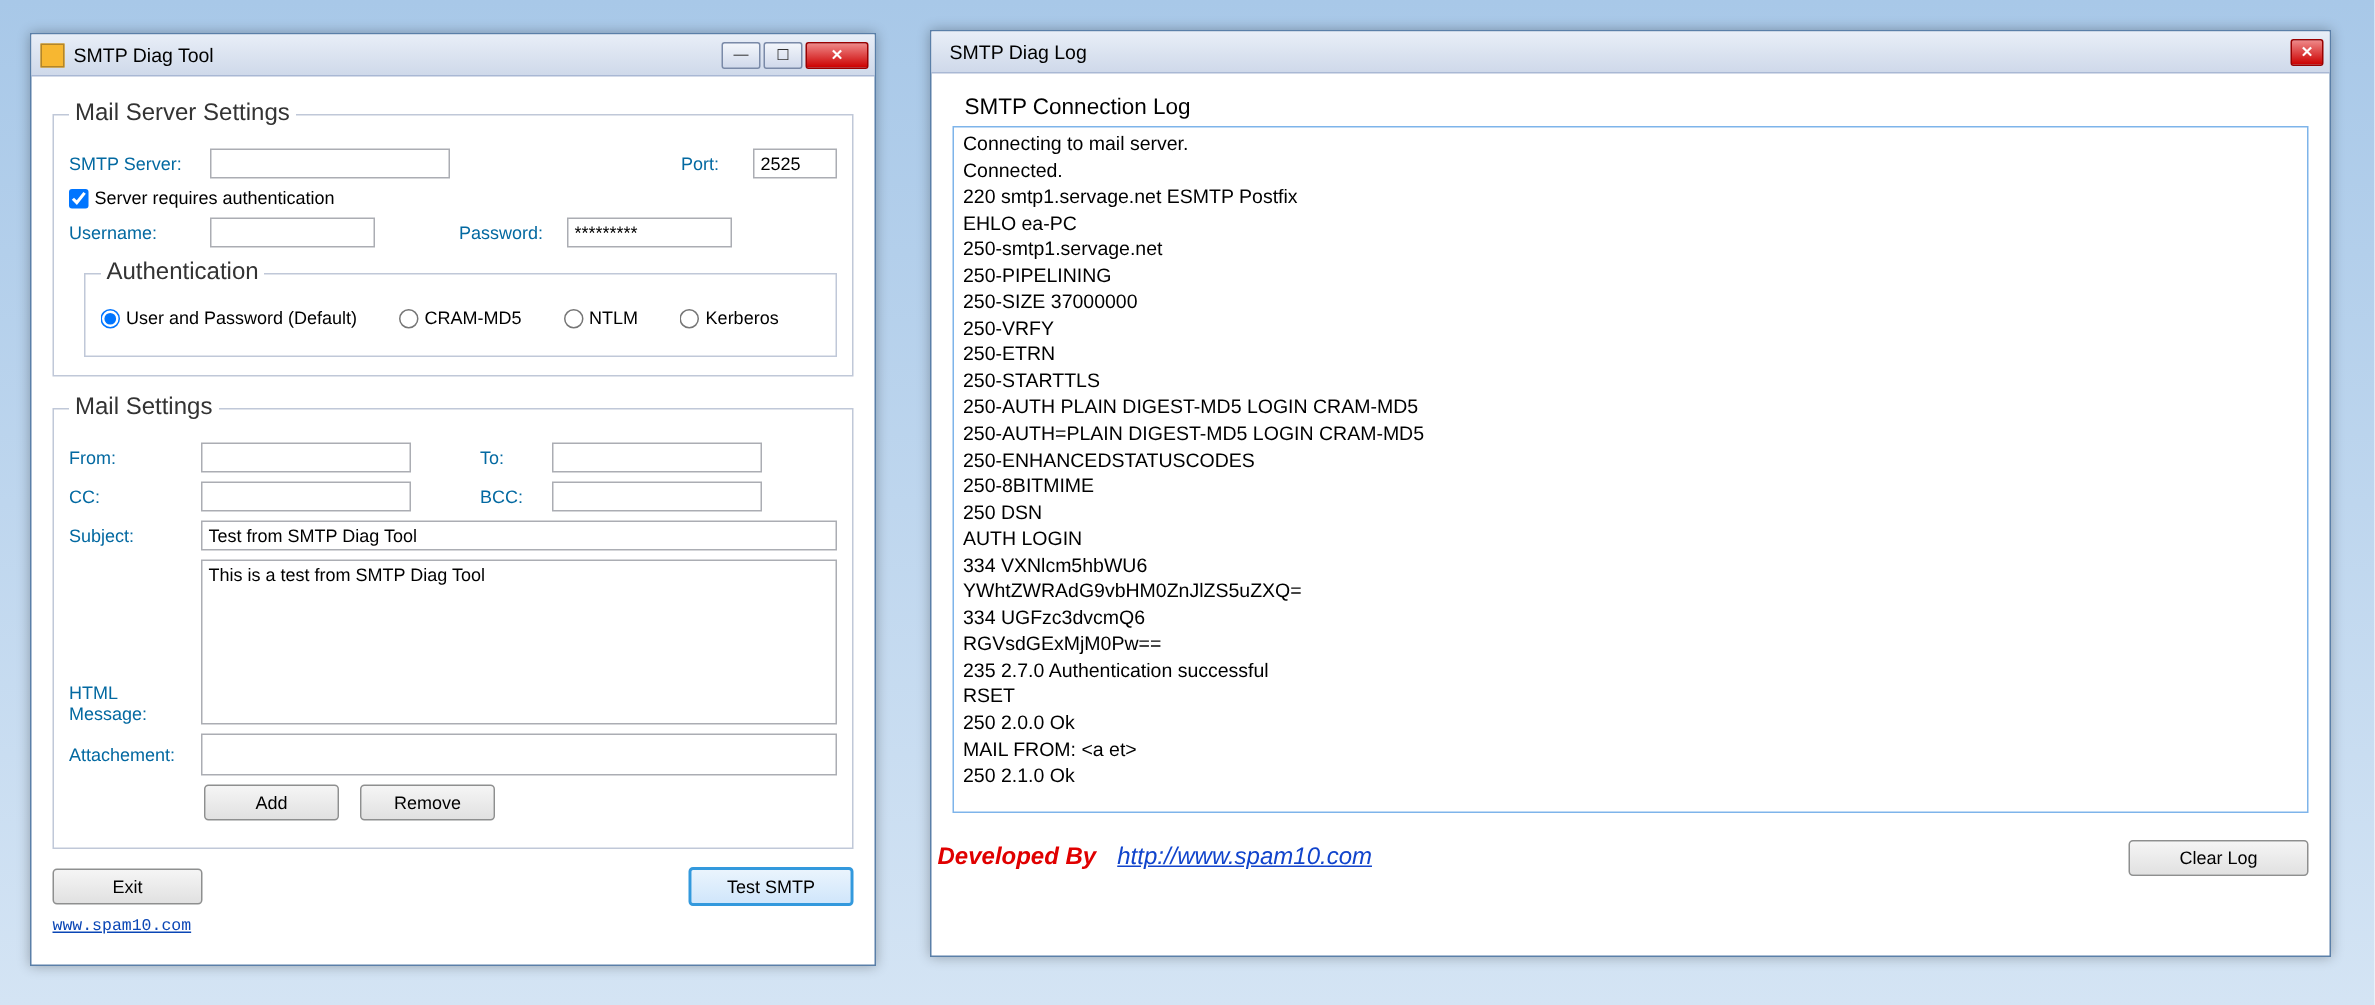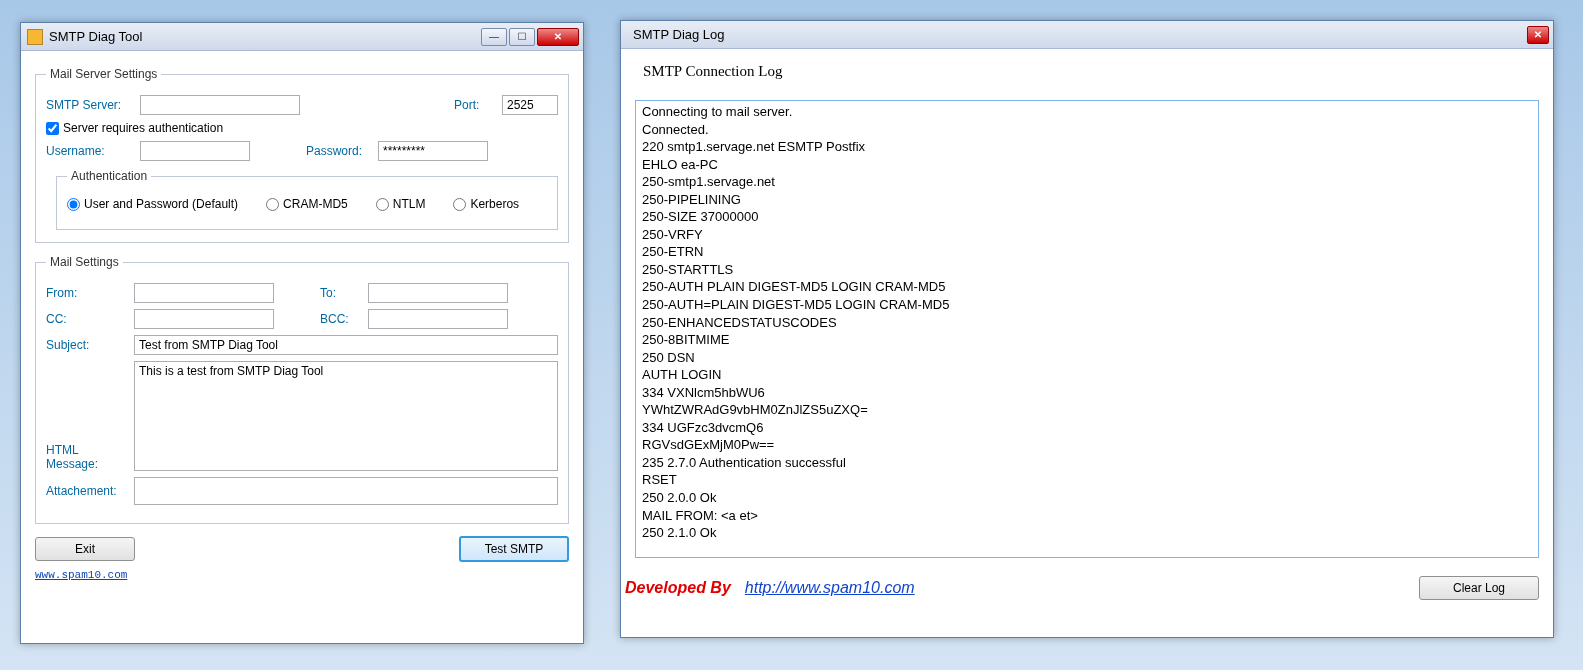--- a/index.html
+++ b/index.html
@@ -50,21 +50,21 @@
     background: linear-gradient(to bottom,#e88,#c00);
     border-color: #900; color: #fff; font-weight: bold;
     width: 42px;
   }
   .win-content { padding: 10px 14px; }
   fieldset {
     border: 1px solid #c0c8d8;
     margin: 6px 0 12px 0;
     padding: 8px 10px 12px 10px;
   }
-  legend { font-size: 12px; color: #333; padding: 0 4px; }
+  legend { font-size: 16px; color: #333; padding: 0 4px; }
   .row { display: flex; align-items: center; margin: 6px 0; gap: 8px; }
   .lbl { color: #0369a1; }
   input[type=text], input[type=password], textarea {
     border: 1px solid #abadb3;
     padding: 2px 4px;
     font-family: inherit;
     font-size: 12px;
     background: #fff;
   }
   textarea { resize: none; overflow-y: scroll; }
@@ -84,21 +84,21 @@
   }
   .link { color: #0a46b5; text-decoration: underline; cursor: pointer; font-size: 11px;}
   .checkbox { display: inline-flex; align-items: center; gap: 4px; }
   .checkbox input { margin:0; }
   .radio { display: inline-flex; align-items: center; gap: 4px; margin-right: 20px;}
   .radio input { margin:0; }
   
   .log-body {
     padding: 10px 14px 10px 14px;
   }
-  .log-title { font-size: 15px; margin: 4px 0 20px 8px; font-family: Liberation Serif, serif; }
+  .log-title { font-size: 15px; margin: 4px 0 4px 8px; }
   .log-box {
     border: 1px solid #7eb4ea;
     width: 100%;
     height: 458px;
     overflow-y: scroll;
     padding: 2px 6px;
     font-size: 13px;
     line-height: 1.35;
     white-space: pre-line;
   }
@@ -190,20 +190,24 @@
         <span class="lbl" style="width:80px">Subject:</span>
         <input type="text" style="flex: 1 1 0%;" value="Test from SMTP Diag Tool">
       </div>
       <div class="row" style="align-items:flex-end">
         <span class="lbl" style="width:80px">HTML Message:</span>
         <textarea style="flex: 1 1 0%; height: 110px;">This is a test from SMTP Diag Tool</textarea>
       </div>
       <div class="row">
         <span class="lbl" style="width:80px">Attachement:</span>
         <input type="text" style="flex: 1 1 0%; height: 28px;" value="">
+      </div>
+      <div class="row" style="padding-left:90px; gap:14px;">
+        <div class="btn">Add</div>
+        <div class="btn">Remove</div>
       </div>
     </fieldset>
 
     <div class="row" style="margin-top:12px;gap:28px;">
       <div class="btn" style="min-width:100px">Exit</div>
       <span style="flex:1"></span>
       <div class="btn primary" style="min-width:110px">Test SMTP</div>
     </div>
     <div style="text-align:left; margin-top:6px;font-family:Liberation Mono, monospace;">
       <span class="link">www.spam10.com</span>

